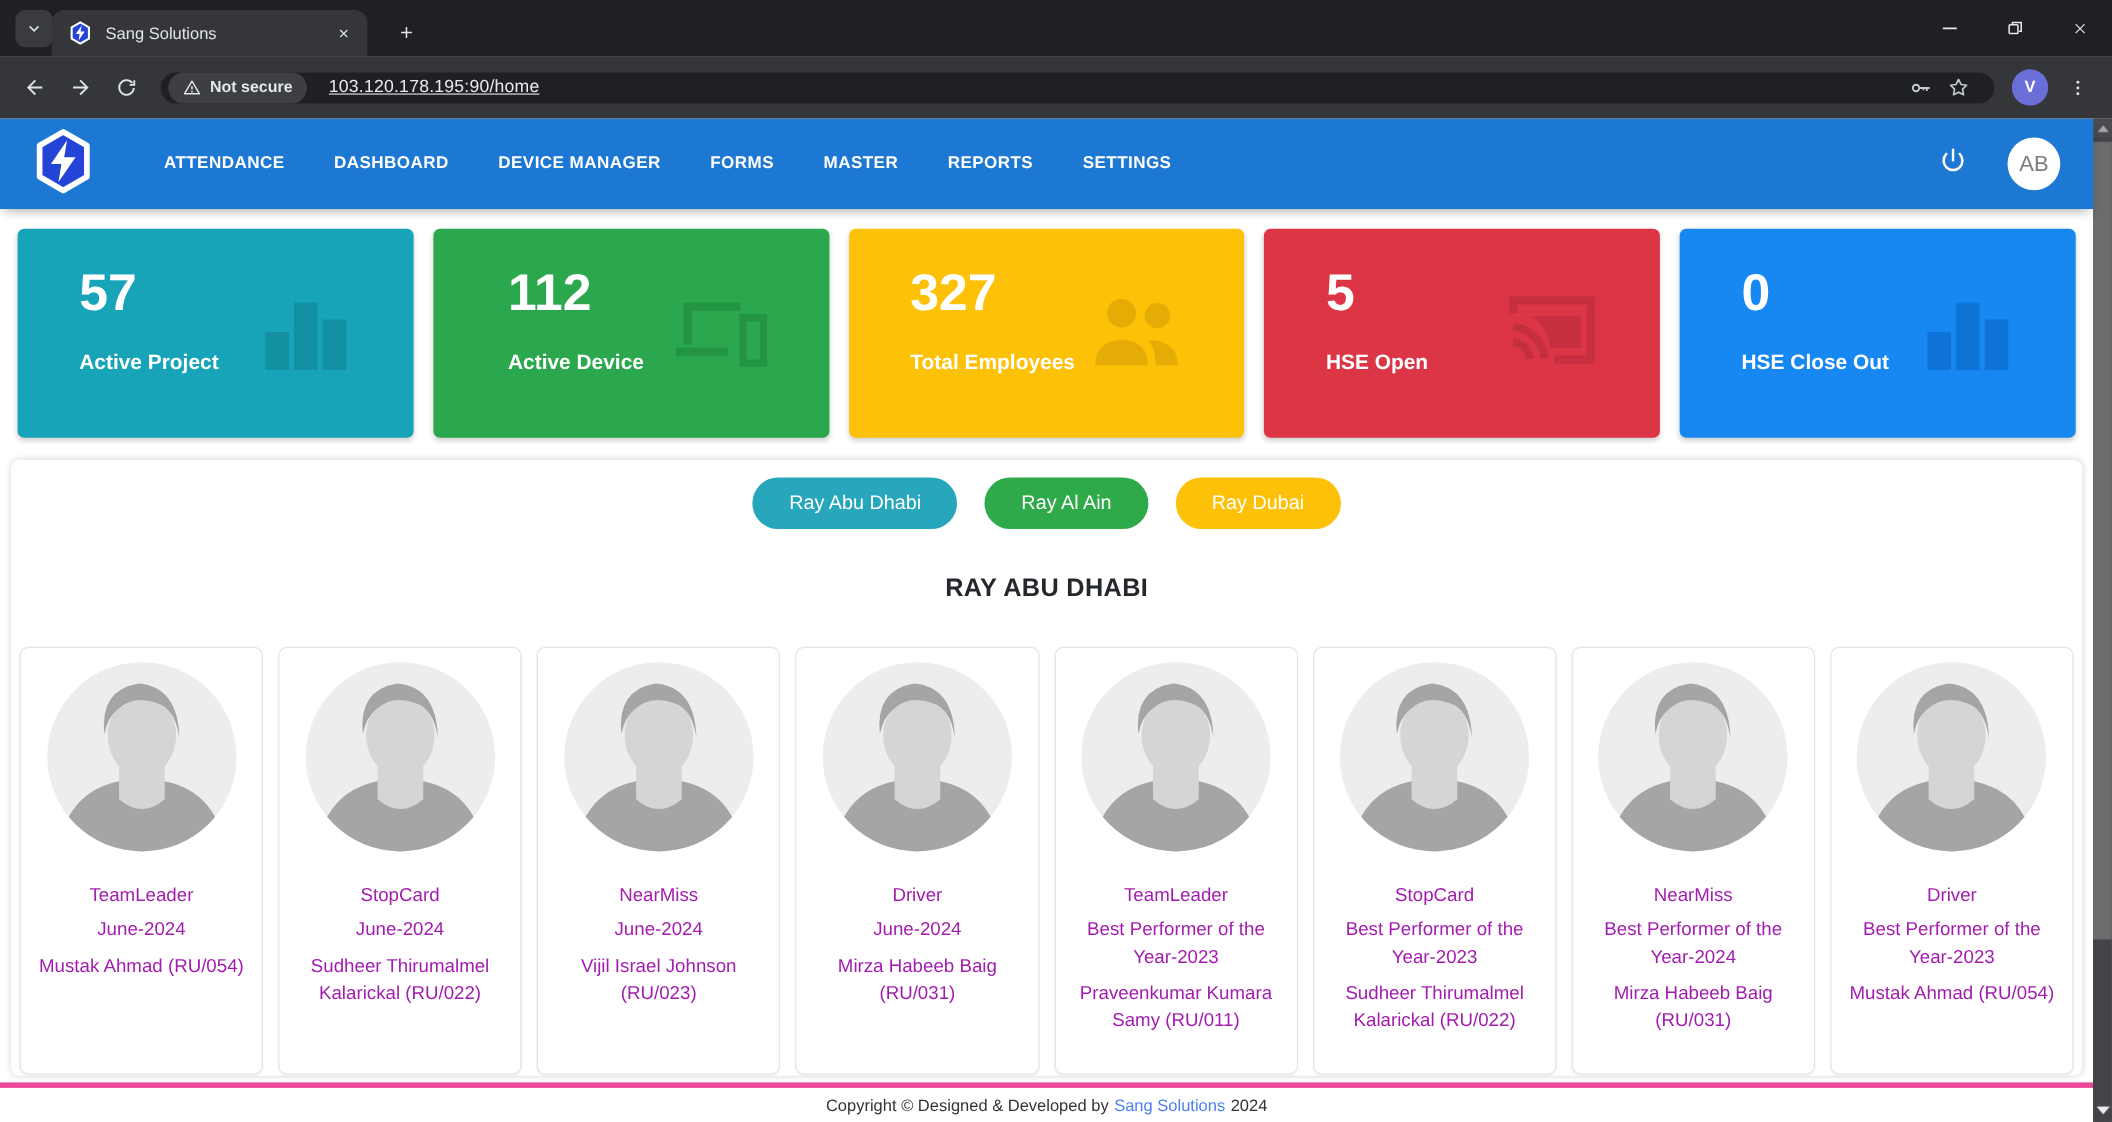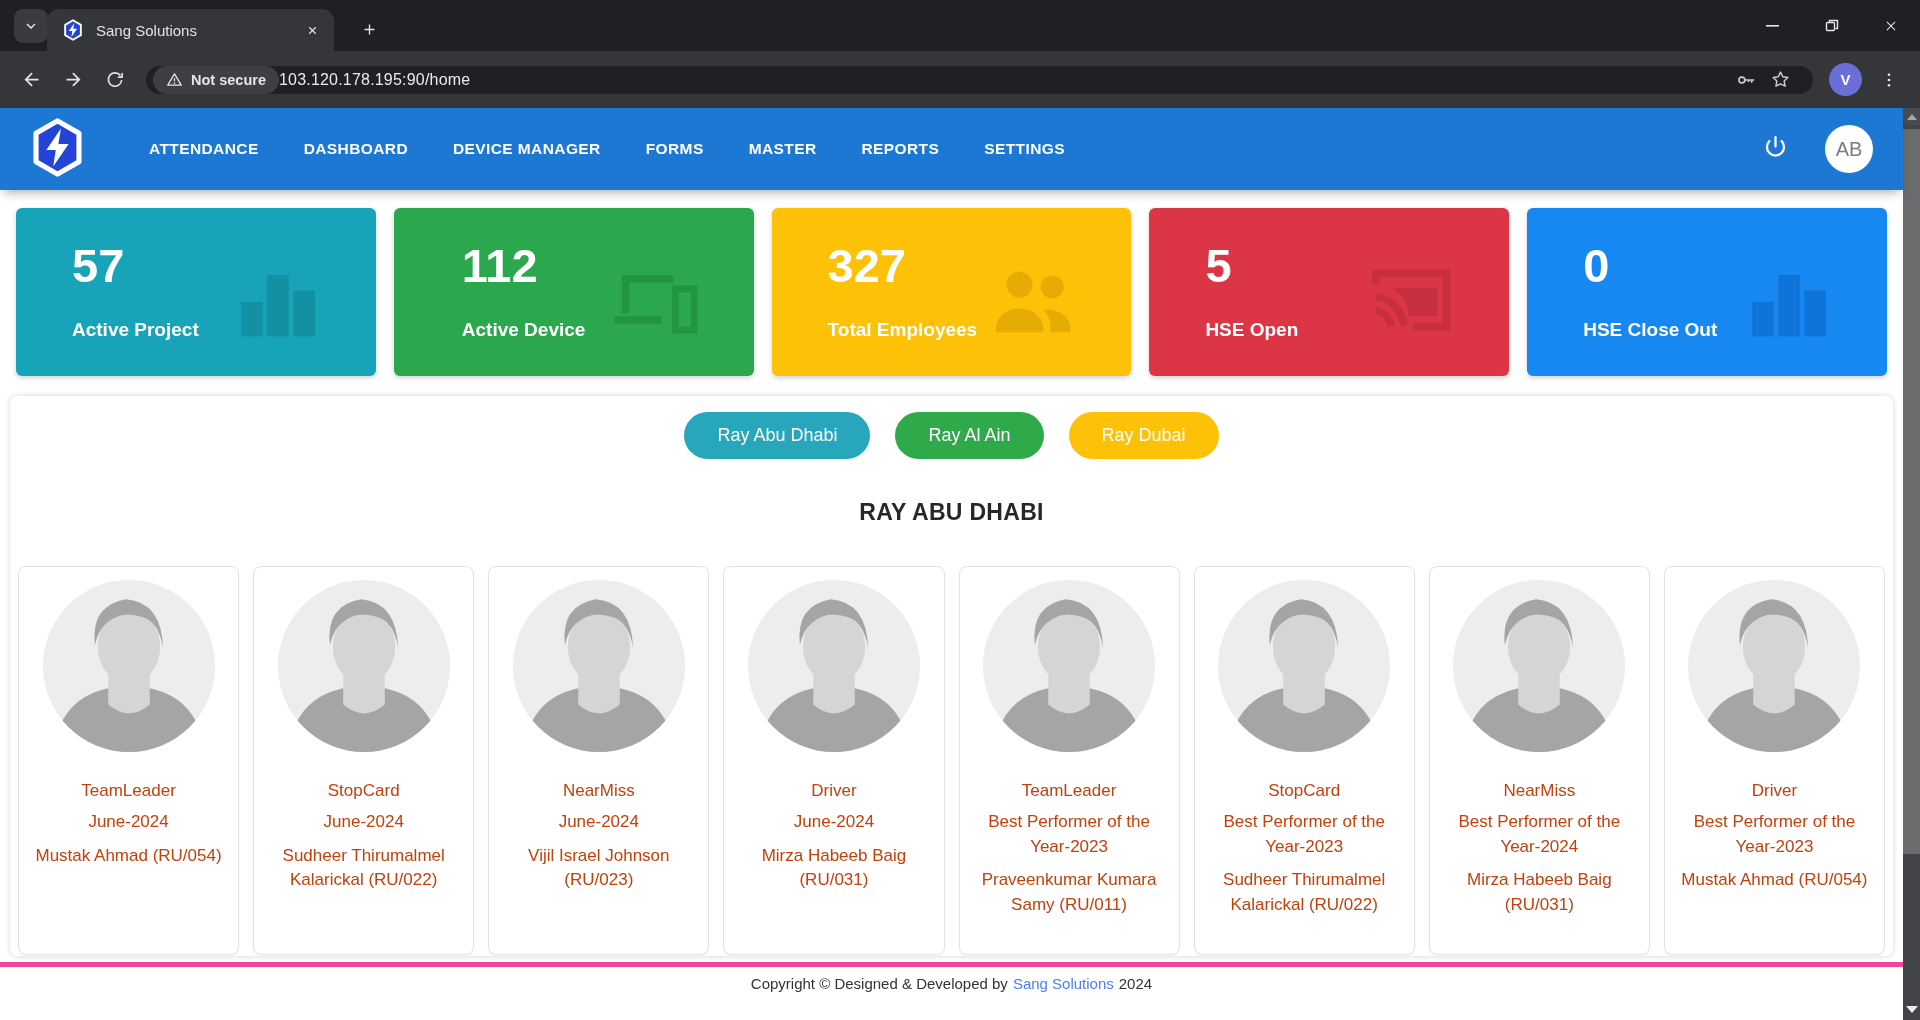--- a/index.html
+++ b/index.html
@@ -22,54 +22,54 @@
     display:flex; align-items:center; justify-content:center; border-radius:50%; }
   .win-controls { position:absolute; right:0; top:0; height:51px; display:flex; }
   .win-btn { width:59px; height:100%; display:flex; align-items:center; justify-content:center; }
 
   .toolbar { height:57px; background:#35363a; display:flex; align-items:center; padding:0 12px; gap:4px; }
   .tool-btn { width:38px; height:38px; border-radius:50%; display:flex; align-items:center; justify-content:center; flex:0 0 auto; }
   .omnibox { flex:1; height:28px; background:#1f2023; border-radius:20px;
     display:flex; align-items:center; padding:0 16px 0 7px; margin:0 8px; min-width:0; }
   .chip { height:28px; background:#3e3f43; border-radius:14px; display:flex; align-items:center;
     gap:8px; padding:0 13px; color:#e3e6ea; font-size:14.5px; font-weight:bold; flex:0 0 auto; }
-  .url { color:#e8eaed; font-size:16px; margin-left:0; letter-spacing:.2px; white-space:nowrap; }
+  .url { color:#e8eaed; font-size:16px; margin-left:20px; letter-spacing:.2px; white-space:nowrap;text-decoration:underline; }
   .omni-spacer { flex:1; }
   .omni-icon { width:34px; height:34px; display:flex; align-items:center; justify-content:center; flex:0 0 auto; }
   .profile-v { width:33px; height:33px; border-radius:50%; background:#6a6fd8; color:#fff;
     font-size:15px; font-weight:bold; display:flex; align-items:center; justify-content:center; margin:0 4px; }
 
   
   .page { width:1903px; position:relative; background:#fff; }
   .navbar { height:82px; background:#1d78d3; display:flex; align-items:center; padding:17px 30px;
     box-shadow:0 6px 10px -4px rgba(0,0,0,.35); position:relative; z-index:2;gap:36px; }
   .nav-menu { display:flex; gap:45px; margin-left:28px; }
   .nav-item { color:#ffffff; font-weight:bold; font-size:15.5px; letter-spacing:.4px; cursor:pointer; white-space:nowrap; }
   .nav-right { margin-left:auto; display:flex; align-items:center; gap:36px; }
   .user-badge { width:48px; height:48px; border-radius:50%; background:#ffffff; color:#7c7c7c;
     font-size:20px; display:flex; align-items:center; justify-content:center;text-align:center; }
 
   .stats { display:grid; grid-template-columns:repeat(5,1fr); gap:18px; margin:18px 16px 0; }
-  .stat-card { height:168px; border-radius:6px; position:relative; color:#fff; box-shadow:0 2px 5px rgba(0,0,0,.18); }
+  .stat-card { height:190px; border-radius:6px; position:relative; color:#fff; box-shadow:0 2px 5px rgba(0,0,0,.18); }
   .stat-value { font-size:47px; font-weight:bold; margin:34px 0 0 56px; line-height:1; }
   .stat-label { font-size:19px; font-weight:bold; margin:30px 0 0 56px; }
   .stat-icon { position:absolute; right:52px; top:46px; width:92px; height:92px; }
 
   .panel { margin:20px 10px 0; border-radius:8px; box-shadow:0 0 6px rgba(0,0,0,.16);
     padding:16px 0 0; background:#fff; min-height:560px; }
   .pills { display:flex; justify-content:center; gap:25px; }
   .pill { height:47px; border-radius:24px; color:#fff; font-size:18px; border:none;
     display:flex; align-items:center; padding:0 33px; cursor:pointer; font-family:inherit; }
   .section-title { text-align:center; font-size:23px; font-weight:bold; color:#24272b; margin-top:40px; letter-spacing:.3px; }
 
   .emp-grid { display:grid; grid-template-columns:repeat(8,1fr); gap:14px; margin:40px 8px 0; }
   .emp-card { background:#fff; border:1px solid #e3e3e5; border-radius:8px; height:389px; overflow:hidden;
     text-align:center; padding-top:10px; box-shadow:0 1px 2px rgba(0,0,0,.05); }
   .emp-avatar { width:178px; height:178px; margin:0 auto; }
-  .emp-text { margin-top:22px; padding:0 8px; color:#c2410c; font-size:17px; }
+  .emp-text { margin-top:22px; padding:0 8px; color:#a21caf; font-size:17px; }
   .emp-award { margin-bottom:9px; }
   .emp-period { margin-bottom:9px; line-height:1.45; }
   .emp-name { line-height:1.45; }
 
   .footer { border-top:5px solid #ec4899; margin-top:6px; padding:8px 0 10px; background:#fff;
     display:flex; justify-content:center; gap:5px; font-size:15px; color:#333; position:relative; z-index:3; }
   .footer a { color:#4b7ef0; text-decoration:none; cursor:pointer; }
 
   
   .scrollbar { position:fixed; right:0; top:108px; width:17px; height:912px; background:#434447; }

